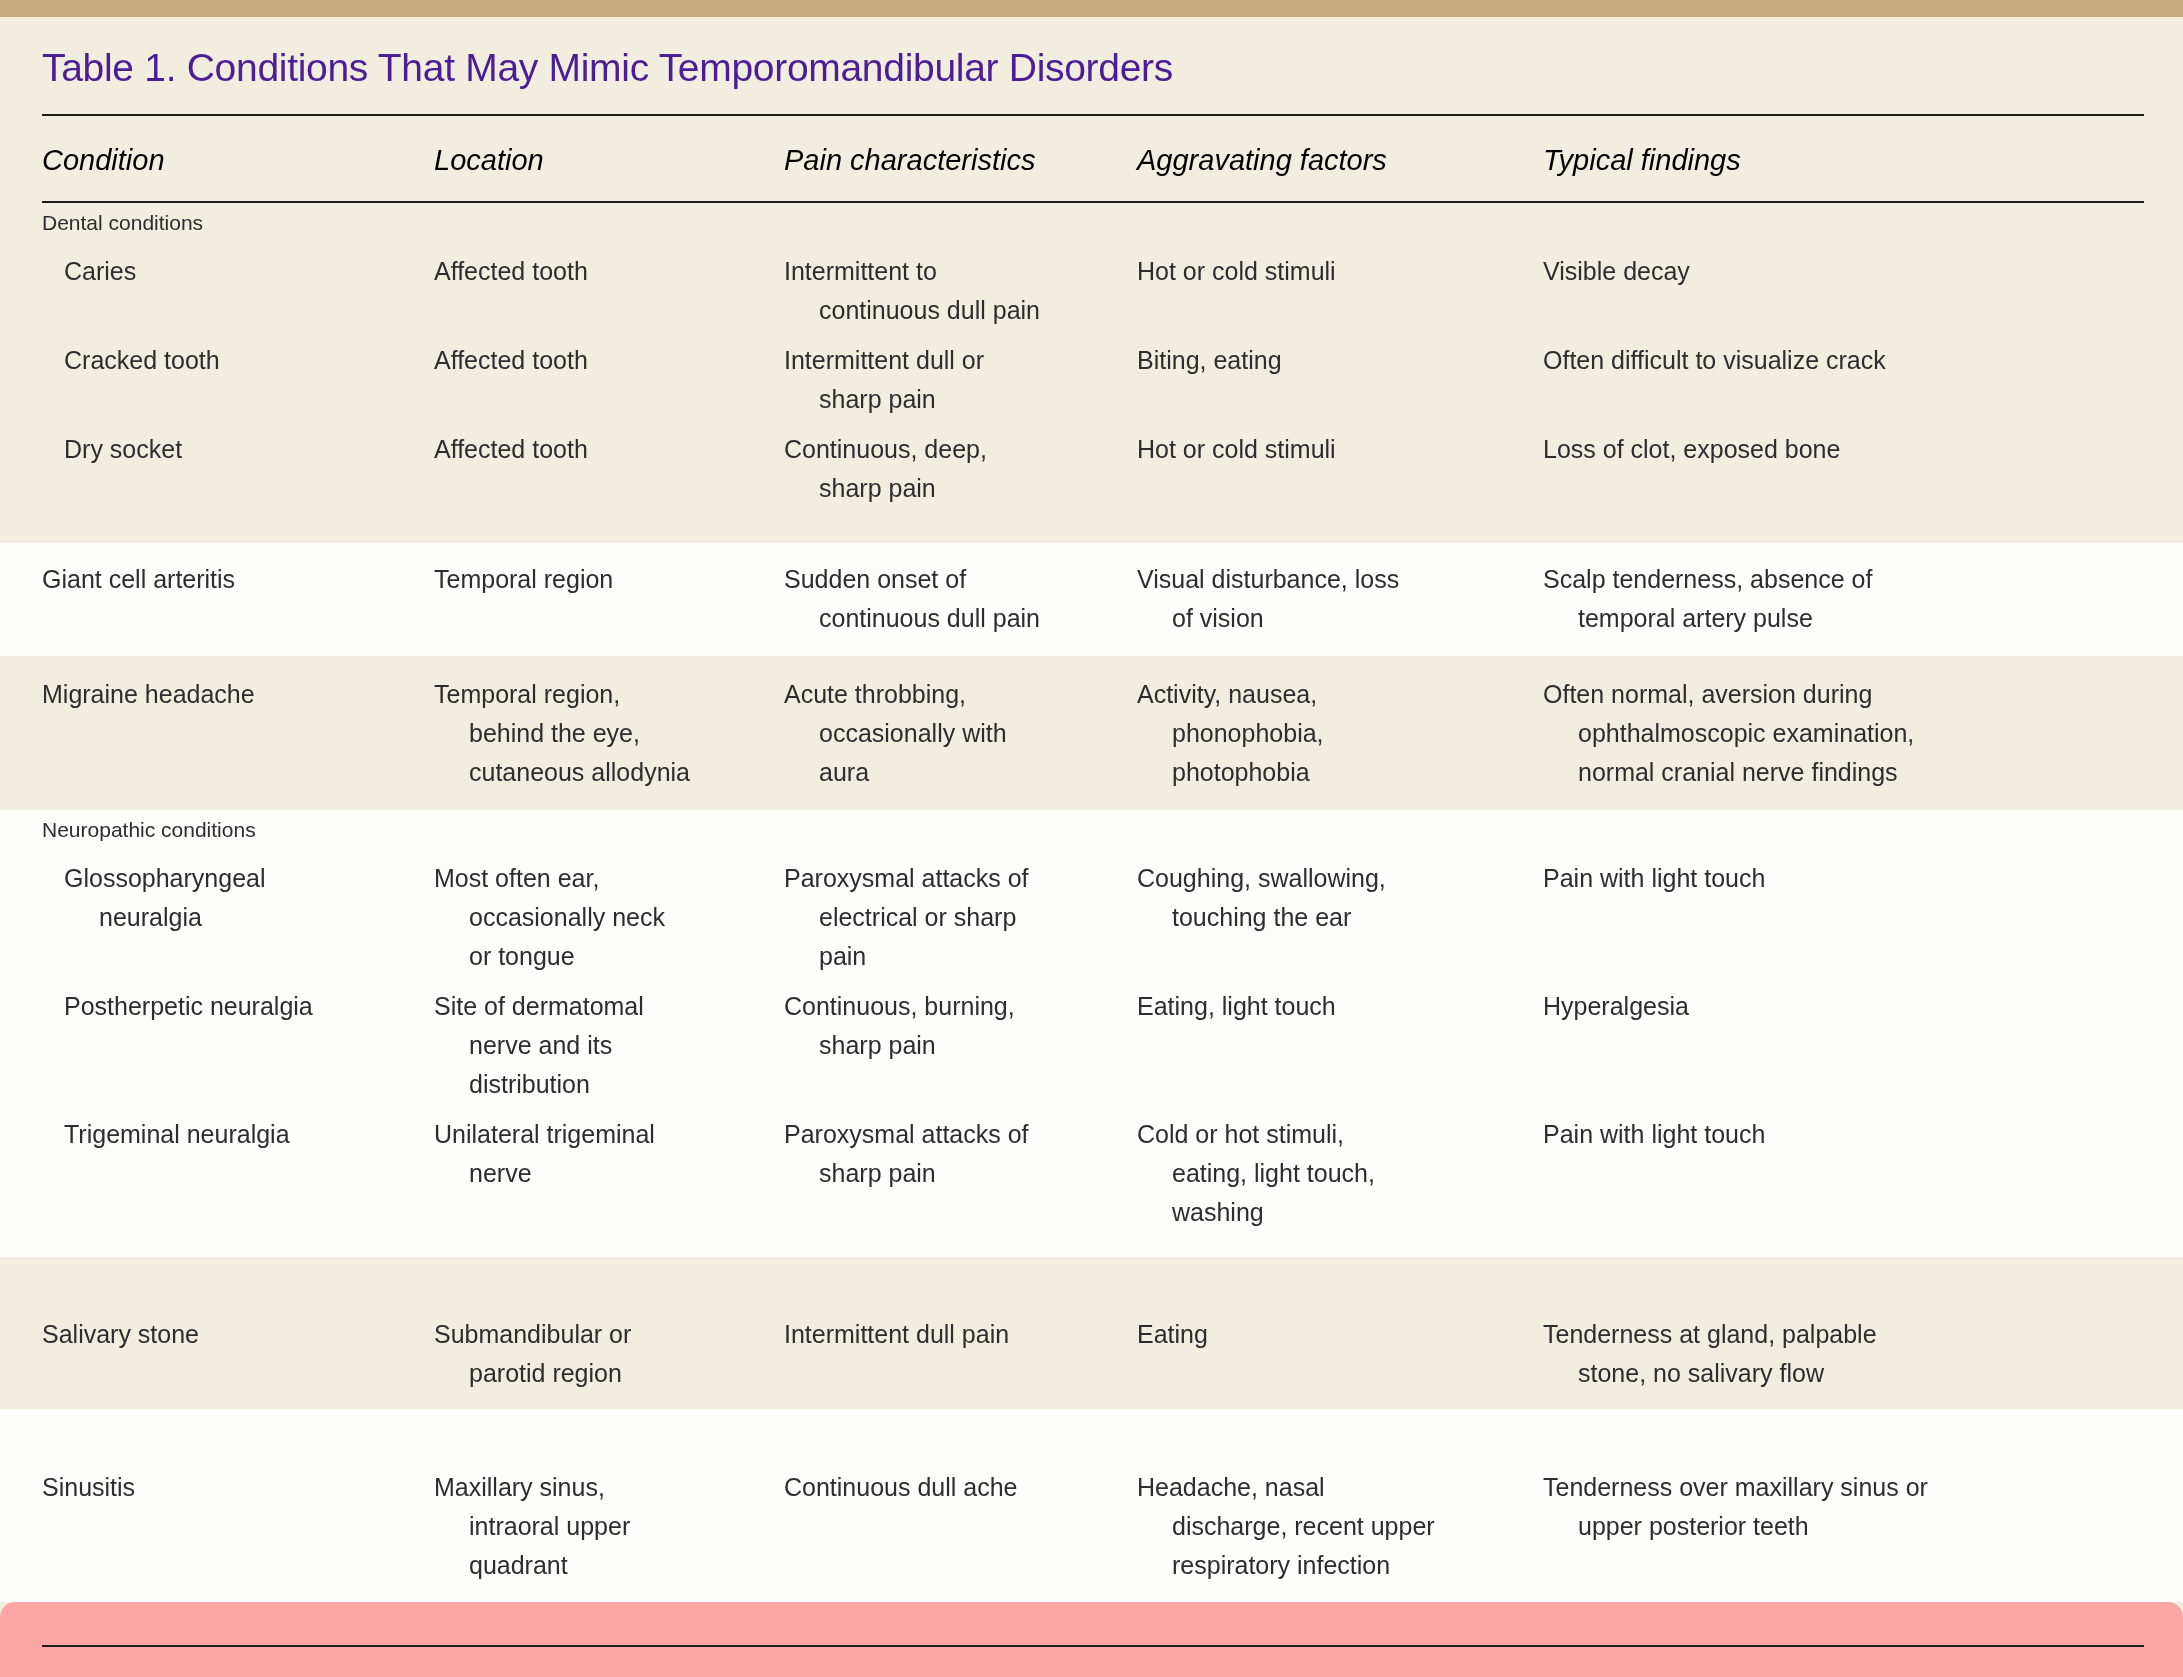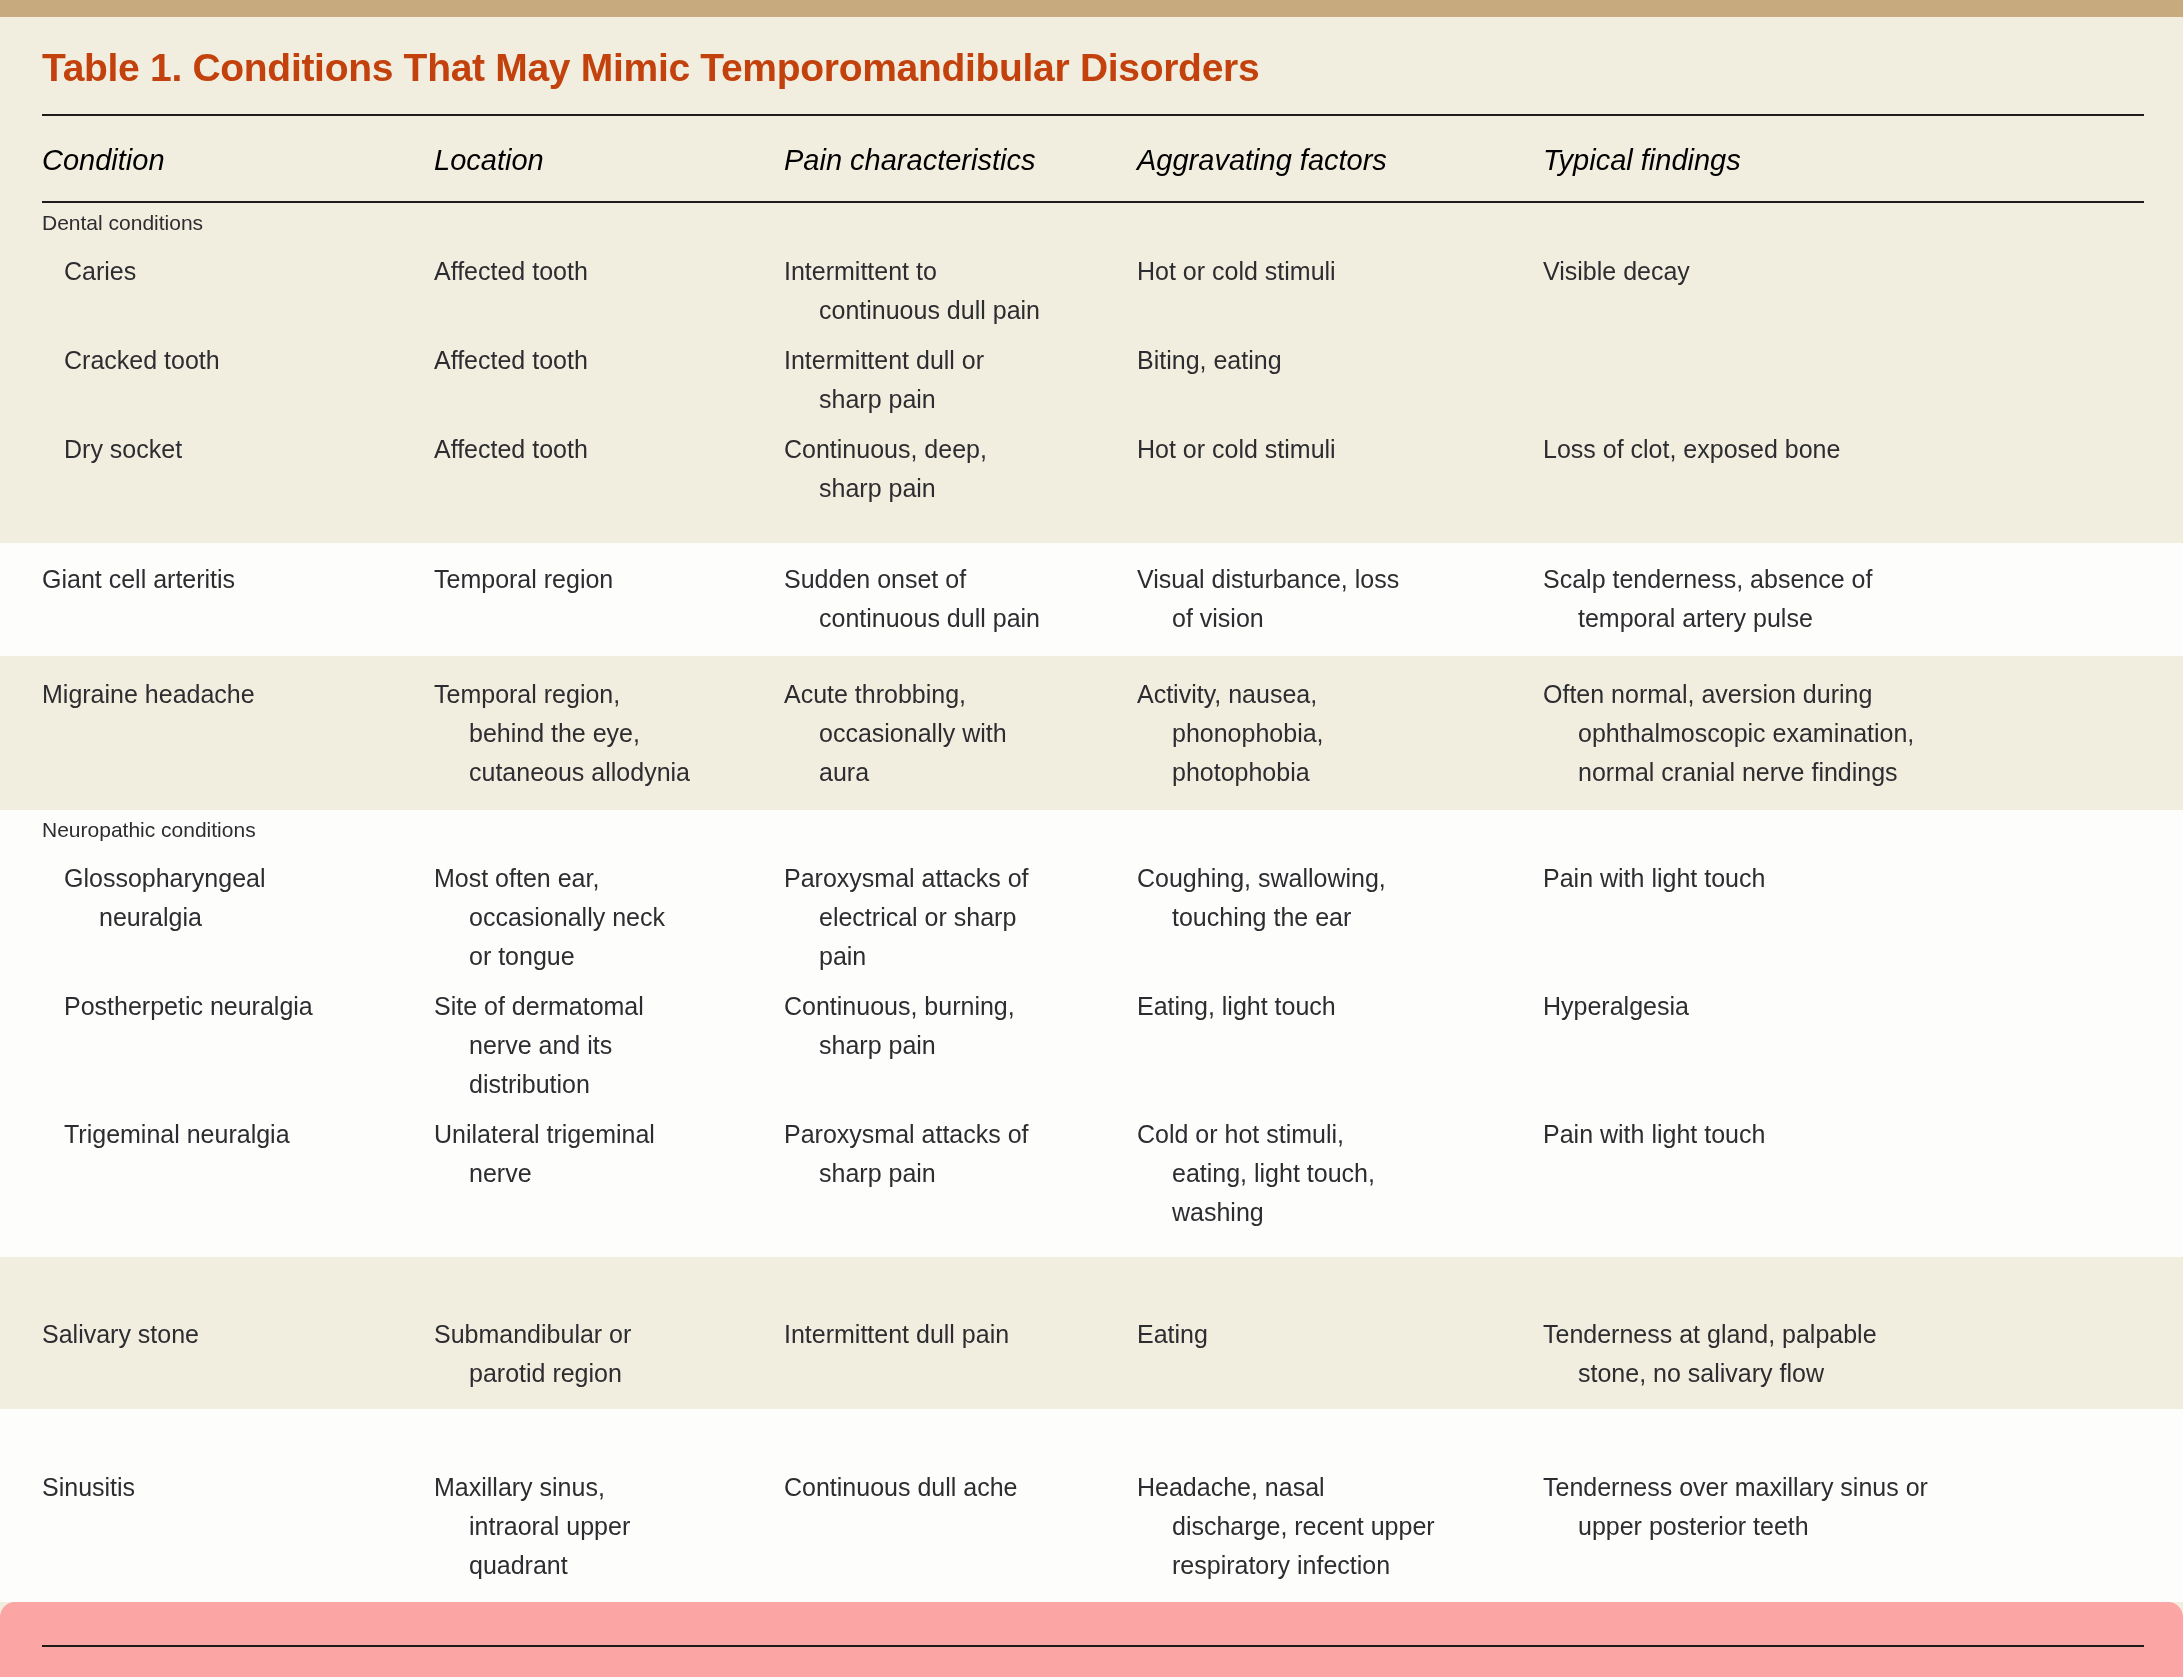--- a/index.html
+++ b/index.html
@@ -17,23 +17,23 @@
   .accent-bar { flex: none; background: #c7aa7d; }
   .accent-bar.top { height: 16.5px; border-top: 3.9px solid #d3b econ; }
   .accent-bar.top { height: 16.5px; }
   .accent-bar.bottom { height: 17.5px; }
 
   .inner { padding-left: 42px; padding-right: 39px; }
 
   .title-block { padding-top: 27px; }
   .page-title {
     font-size: 39px;
-    font-weight: bold;
+    font-weight: normal;
     line-height: 47px;
-    color: #c2410c;
+    color: #4c1d95;
     letter-spacing: -0.3px;
   }
   .rule {
     border-top: 2.9px solid #1d1c1a;
     margin-left: 42px;
     margin-right: 39px;
   }
   .rule.below-title { margin-top: 23px; }
   .rule.below-headers { margin-top: 21.3px; }
 
@@ -140,20 +140,23 @@
         <div class="cell">
             <div class="line">Affected tooth</div>
           </div>
         <div class="cell">
             <div class="line">Intermittent dull or</div>
             <div class="line">sharp pain</div>
           </div>
         <div class="cell">
             <div class="line">Biting, eating</div>
           </div>
+        <div class="cell">
+            <div class="line">Often difficult to visualize crack</div>
+          </div>
       </div>
 
       <div class="grid row">
         <div class="cell sub">
             <div class="line">Dry socket</div>
           </div>
         <div class="cell">
             <div class="line">Affected tooth</div>
           </div>
         <div class="cell">

